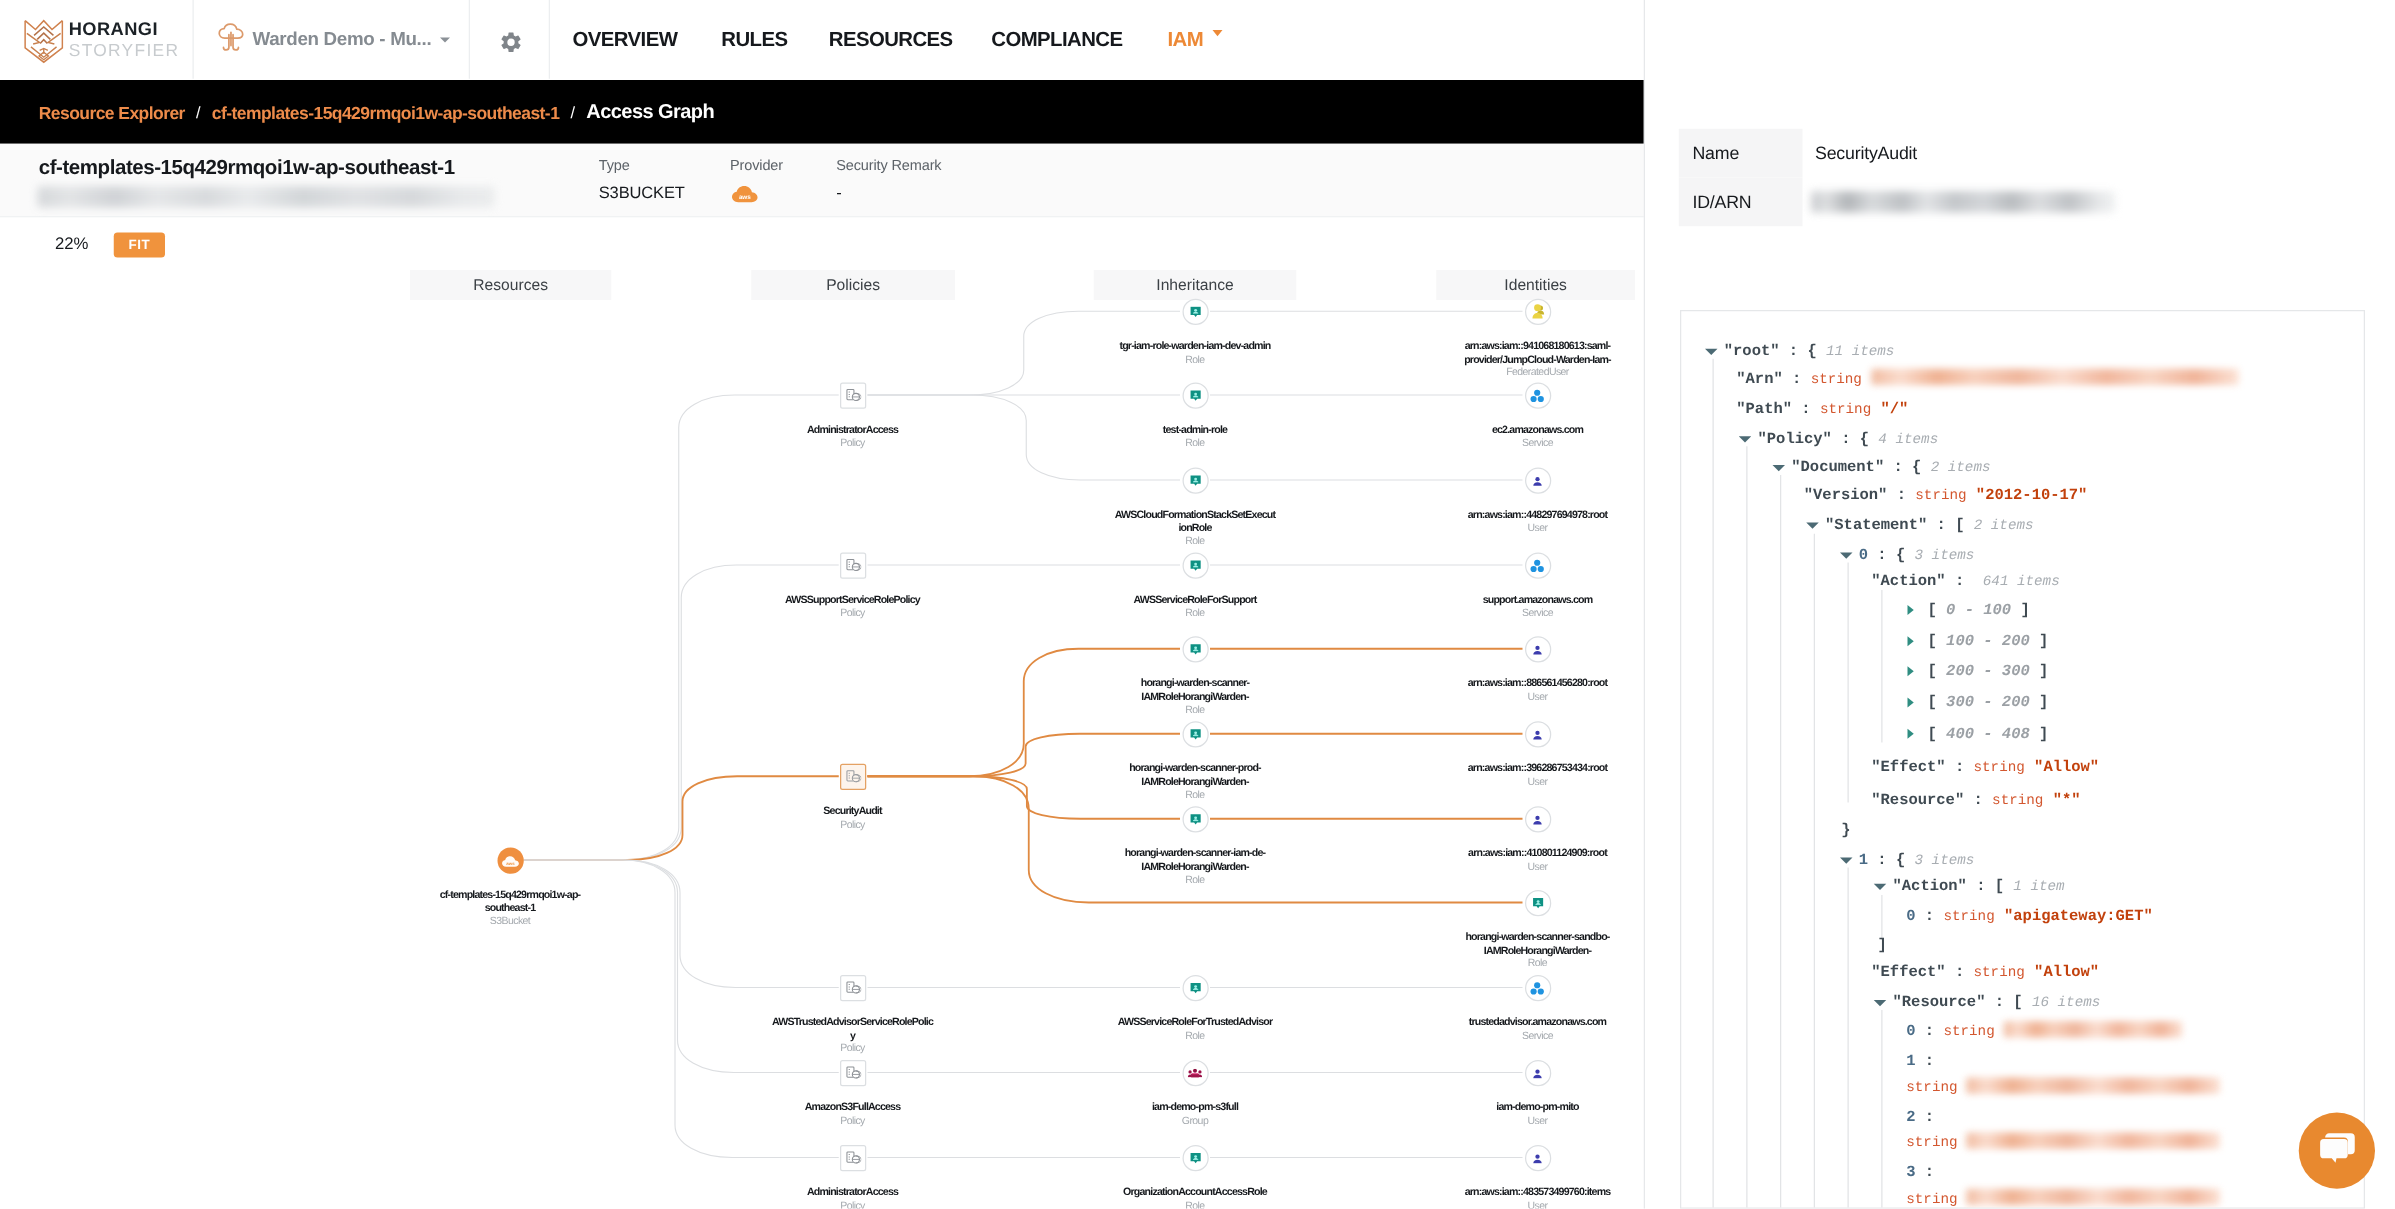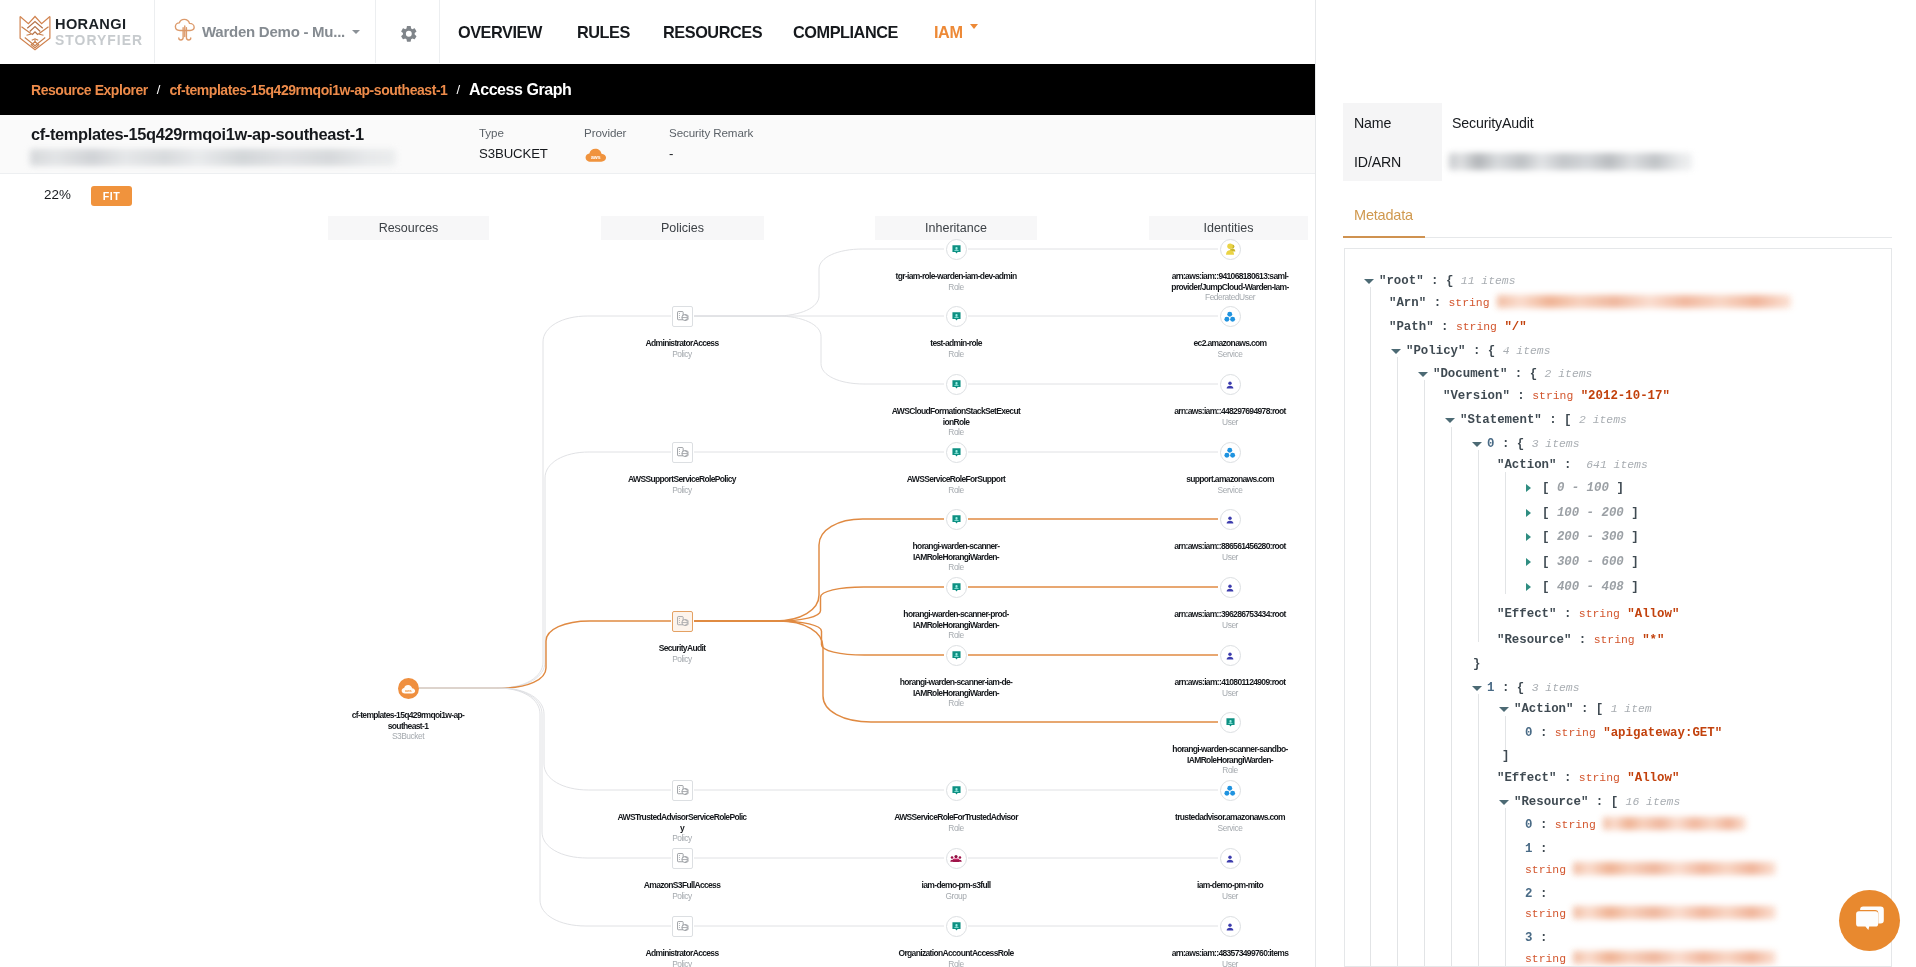--- a/index.html
+++ b/index.html
@@ -15,21 +15,21 @@
 
   
   .topnav {
     position:absolute; left:0; top:0; width:1916px; height:63px;
     background:#fff; display:flex; align-items:stretch;
   }
   .brand { position:relative; width:155px; border-right:1px solid #eceef0; }
   .brand > span:first-child { position:absolute; left:19px; top:15px; }
   .brand-text { position:absolute; left:55px; top:18px; line-height:1; }
   .brand-top { display:block; font-size:14.6px; font-weight:700; letter-spacing:0.35px; color:#1b2126; line-height:13px;}
-  .brand-bot { display:block; font-size:13.9px; font-weight:700; letter-spacing:1.05px; color:#c7cbce; line-height:13px; margin-top:3px;}
+  .brand-bot { display:block; font-size:13.9px; font-weight:400; letter-spacing:1.05px; color:#c7cbce; line-height:13px; margin-top:3px;}
   .acct { position:relative; width:221px; border-right:1px solid #eceef0; cursor:pointer;}
   .acct > span:first-child { position:absolute; left:18px; top:18px; }
   .acct-label { position:absolute; left:47px; top:24px; font-size:15px; font-weight:700; color:#858b91; white-space:nowrap; letter-spacing:-0.25px; line-height:1;}
   .caret-down { position:absolute; left:197px; top:30px; width:0;height:0;border-left:4.3px solid transparent;border-right:4.3px solid transparent;border-top:4.6px solid #8b9197;}
   .gearbox { position:relative; width:64px; border-right:1px solid #eceef0; cursor:pointer;}
   .gearbox > span { position:absolute; left:23px; top:24px; }
   .mainnav { position:relative; flex:1;}
   .mainnav a { position:absolute; top:24px; font-size:16.3px; font-weight:700; color:#16191d; text-decoration:none; letter-spacing:-0.45px; white-space:nowrap; line-height:1;}
   .iamwrap { position:absolute; top:24px; display:flex;gap:7px; cursor:pointer; line-height:1;}
   .iamwrap span { font-size:16.3px; font-weight:700; color:#ed8936; letter-spacing:-0.45px;}
@@ -605,24 +605,20 @@
       <div class="kvrow">
         <span class="kvk">Name</span>
         <span class="kvv">SecurityAudit</span>
       </div>
       <div class="kvrow">
         <span class="kvk">ID/ARN</span>
         <span class="arnblur"></span>
       </div>
     </div>
 
-    <div class="tabsrow">
-      <span class="tabitem">Metadata</span>
-      <span class="tabunder"></span>
-    </div>
 
     <div class="jsonbox">
       <div id="jsonlayer">
           <div class="guide" style="left: 25px; top: 38px; height: 680px;"></div>
           <div class="guide" style="left: 52px; top: 108px; height: 610px;"></div>
           <div class="guide" style="left: 79px; top: 131px; height: 587px;"></div>
           <div class="guide" style="left: 106px; top: 178px; height: 540px;"></div>
           <div class="guide" style="left: 133px; top: 201px; height: 192px;"></div>
           <div class="guide" style="left: 133px; top: 445px; height: 273px;"></div>
           <div class="guide" style="left: 160px; top: 223px; height: 122px;"></div>
@@ -633,21 +629,21 @@
           <div class="jsonrow" style="padding-left: 44px; position: absolute; top: 67px;"><span class="jkey">"Path"</span> <span class="jpunct">:</span> <span class="jtype">string</span> <span class="jstr">"/"</span></div>
           <div class="jsonrow" style="padding-left: 61px; position: absolute; top: 91px;"><span class="tri tri-d" style="left:46px;top:9px;"></span><span class="jkey">"Policy"</span> <span class="jpunct">: {</span>&nbsp;<span class="jitems">4 items</span></div>
           <div class="jsonrow" style="padding-left: 88px; position: absolute; top: 114px;"><span class="tri tri-d" style="left:73px;top:9px;"></span><span class="jkey">"Document"</span> <span class="jpunct">: {</span>&nbsp;<span class="jitems">2 items</span></div>
           <div class="jsonrow" style="padding-left: 98px; position: absolute; top: 136px;"><span class="jkey">"Version"</span> <span class="jpunct">:</span> <span class="jtype">string</span> <span class="jstr">"2012-10-17"</span></div>
           <div class="jsonrow" style="padding-left: 115px; position: absolute; top: 160px;"><span class="tri tri-d" style="left:100px;top:9px;"></span><span class="jkey">"Statement"</span> <span class="jpunct">: [</span>&nbsp;<span class="jitems">2 items</span></div>
           <div class="jsonrow" style="padding-left: 142px; position: absolute; top: 184px;"><span class="tri tri-d" style="left:127px;top:9px;"></span><span class="jidx">0</span> <span class="jpunct">: {</span>&nbsp;<span class="jitems">3 items</span></div>
           <div class="jsonrow" style="padding-left: 152px; position: absolute; top: 205px;"><span class="jkey">"Action"</span> <span class="jpunct">:</span>&nbsp;&nbsp;<span class="jitems">641 items</span></div>
           <div class="jsonrow" style="padding-left: 197px; position: absolute; top: 228px;"><span class="tri tri-r" style="left:181px;top:7px;"></span><span class="jpunct">[</span> <span class="jrange">0 - 100</span> <span class="jpunct">]</span></div>
           <div class="jsonrow" style="padding-left: 197px; position: absolute; top: 253px;"><span class="tri tri-r" style="left:181px;top:7px;"></span><span class="jpunct">[</span> <span class="jrange">100 - 200</span> <span class="jpunct">]</span></div>
           <div class="jsonrow" style="padding-left: 197px; position: absolute; top: 277px;"><span class="tri tri-r" style="left:181px;top:7px;"></span><span class="jpunct">[</span> <span class="jrange">200 - 300</span> <span class="jpunct">]</span></div>
-          <div class="jsonrow" style="padding-left: 197px; position: absolute; top: 302px;"><span class="tri tri-r" style="left:181px;top:7px;"></span><span class="jpunct">[</span> <span class="jrange">300 - 600</span> <span class="jpunct">]</span></div>
+          <div class="jsonrow" style="padding-left: 197px; position: absolute; top: 302px;"><span class="tri tri-r" style="left:181px;top:7px;"></span><span class="jpunct">[</span> <span class="jrange">300 - 200</span> <span class="jpunct">]</span></div>
           <div class="jsonrow" style="padding-left: 197px; position: absolute; top: 327px;"><span class="tri tri-r" style="left:181px;top:7px;"></span><span class="jpunct">[</span> <span class="jrange">400 - 408</span> <span class="jpunct">]</span></div>
           <div class="jsonrow" style="padding-left: 152px; position: absolute; top: 354px;"><span class="jkey">"Effect"</span> <span class="jpunct">:</span> <span class="jtype">string</span> <span class="jstr">"Allow"</span></div>
           <div class="jsonrow" style="padding-left: 152px; position: absolute; top: 380px;"><span class="jkey">"Resource"</span> <span class="jpunct">:</span> <span class="jtype">string</span> <span class="jstr">"*"</span></div>
           <div class="jsonrow" style="padding-left: 128px; position: absolute; top: 404px;"><span class="jpunct">}</span></div>
           <div class="jsonrow" style="padding-left: 142px; position: absolute; top: 428px;"><span class="tri tri-d" style="left:127px;top:9px;"></span><span class="jidx">1</span> <span class="jpunct">: {</span>&nbsp;<span class="jitems">3 items</span></div>
           <div class="jsonrow" style="padding-left: 169px; position: absolute; top: 449px;"><span class="tri tri-d" style="left:154px;top:9px;"></span><span class="jkey">"Action"</span> <span class="jpunct">: [</span>&nbsp;<span class="jitems">1 item</span></div>
           <div class="jsonrow" style="padding-left: 180px; position: absolute; top: 473px;"><span class="jidx">0</span> <span class="jpunct">:</span> <span class="jtype">string</span> <span class="jstr">"apigateway:GET"</span></div>
           <div class="jsonrow" style="padding-left: 157px; position: absolute; top: 496px;"><span class="jpunct">]</span></div>
           <div class="jsonrow" style="padding-left: 152px; position: absolute; top: 518px;"><span class="jkey">"Effect"</span> <span class="jpunct">:</span> <span class="jtype">string</span> <span class="jstr">"Allow"</span></div>
           <div class="jsonrow" style="padding-left: 169px; position: absolute; top: 542px;"><span class="tri tri-d" style="left:154px;top:9px;"></span><span class="jkey">"Resource"</span> <span class="jpunct">: [</span>&nbsp;<span class="jitems">16 items</span></div>

